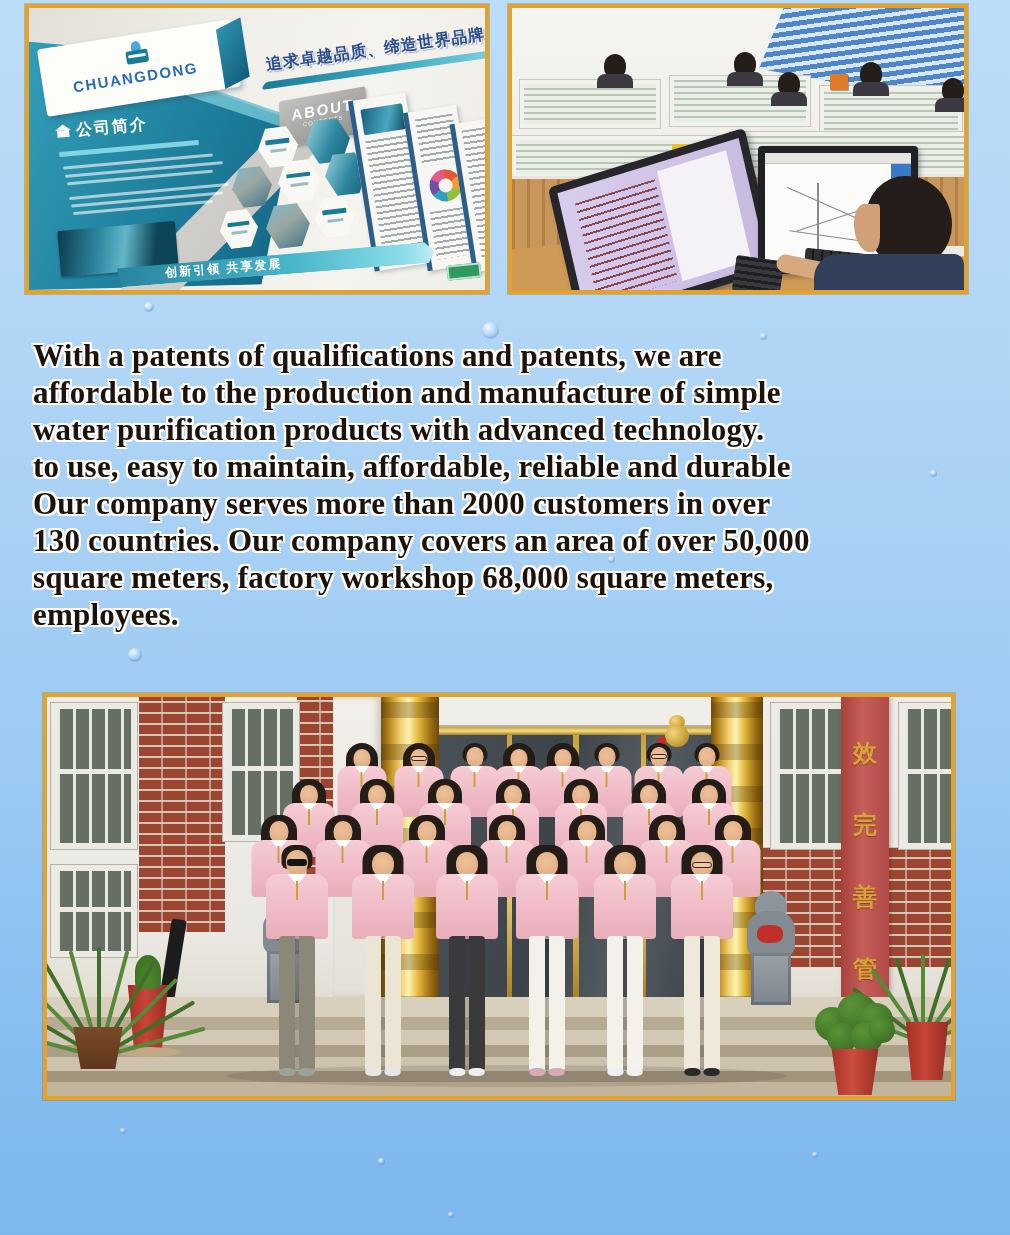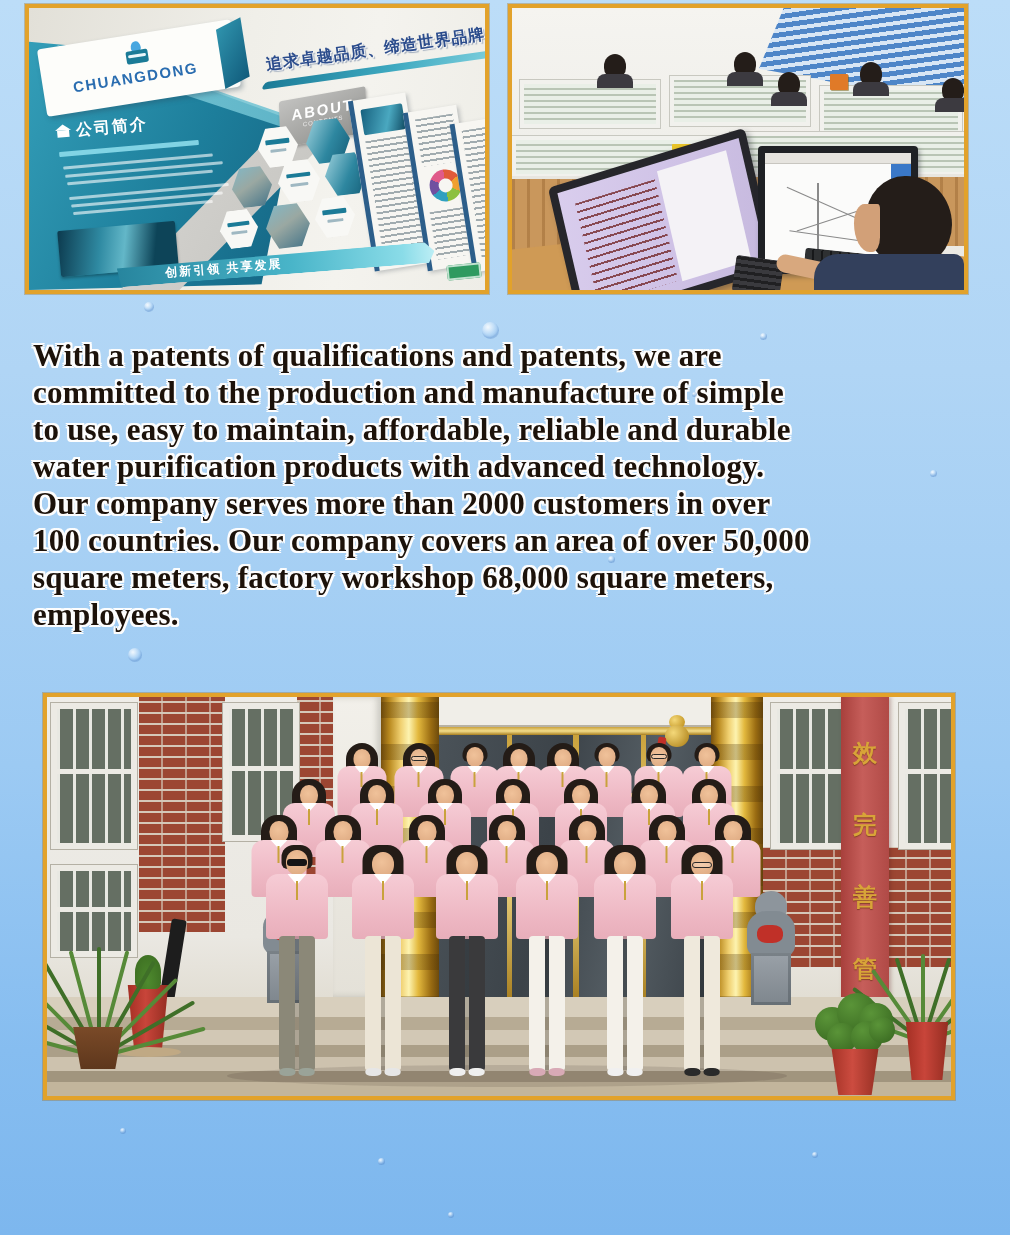--- a/index.html
+++ b/index.html
@@ -265,25 +265,25 @@
     <div style="left: 266px; top: 64px; width: 22px; height: 24px; border-radius: 50% 50% 42% 42%; background: rgb(36, 29, 25); z-index: 1; position: absolute;"></div>
     <div style="left: 259px; top: 84px; width: 36px; height: 14px; border-radius: 8px 8px 0px 0px; background: rgb(60, 58, 64); z-index: 1; position: absolute;"></div>
     <div style="left: 348px; top: 54px; width: 22px; height: 24px; border-radius: 50% 50% 42% 42%; background: rgb(36, 29, 25); z-index: 1; position: absolute;"></div>
     <div style="left: 341px; top: 74px; width: 36px; height: 14px; border-radius: 8px 8px 0px 0px; background: rgb(60, 58, 64); z-index: 1; position: absolute;"></div>
     <div style="left: 430px; top: 70px; width: 22px; height: 24px; border-radius: 50% 50% 42% 42%; background: rgb(36, 29, 25); z-index: 1; position: absolute;"></div>
     <div style="left: 423px; top: 90px; width: 36px; height: 14px; border-radius: 8px 8px 0px 0px; background: rgb(60, 58, 64); z-index: 1; position: absolute;"></div>
   </div>
 
 <div id="about-text">
   <div class="line">With a patents of qualifications and patents, we are</div>
-  <div class="line">committed to the production and manufacture of simple</div>
+  <div class="line">affordable to the production and manufacture of simple</div>
+  <div class="line">water purification products with advanced technology.</div>
   <div class="line">to use, easy to maintain, affordable, reliable and durable</div>
-  <div class="line">water purification products with advanced technology.</div>
   <div class="line">Our company serves more than 2000 customers in over</div>
-  <div class="line">100 countries. Our company covers an area of over 50,000</div>
+  <div class="line">130 countries. Our company covers an area of over 50,000</div>
   <div class="line">square meters, factory workshop 68,000 square meters,</div>
   <div class="line">employees.</div>
 </div>
 
 <div class="photo" id="group">
   <div class="abs bg"></div>
 
   <div class="brick" style="left:92px;top:0;width:86px;height:235px;"></div>
   <div class="brick" style="left:716px;top:150px;width:196px;height:120px;"></div>
   <div class="brick" style="left:250px;top:0;width:36px;height:190px;"></div>

